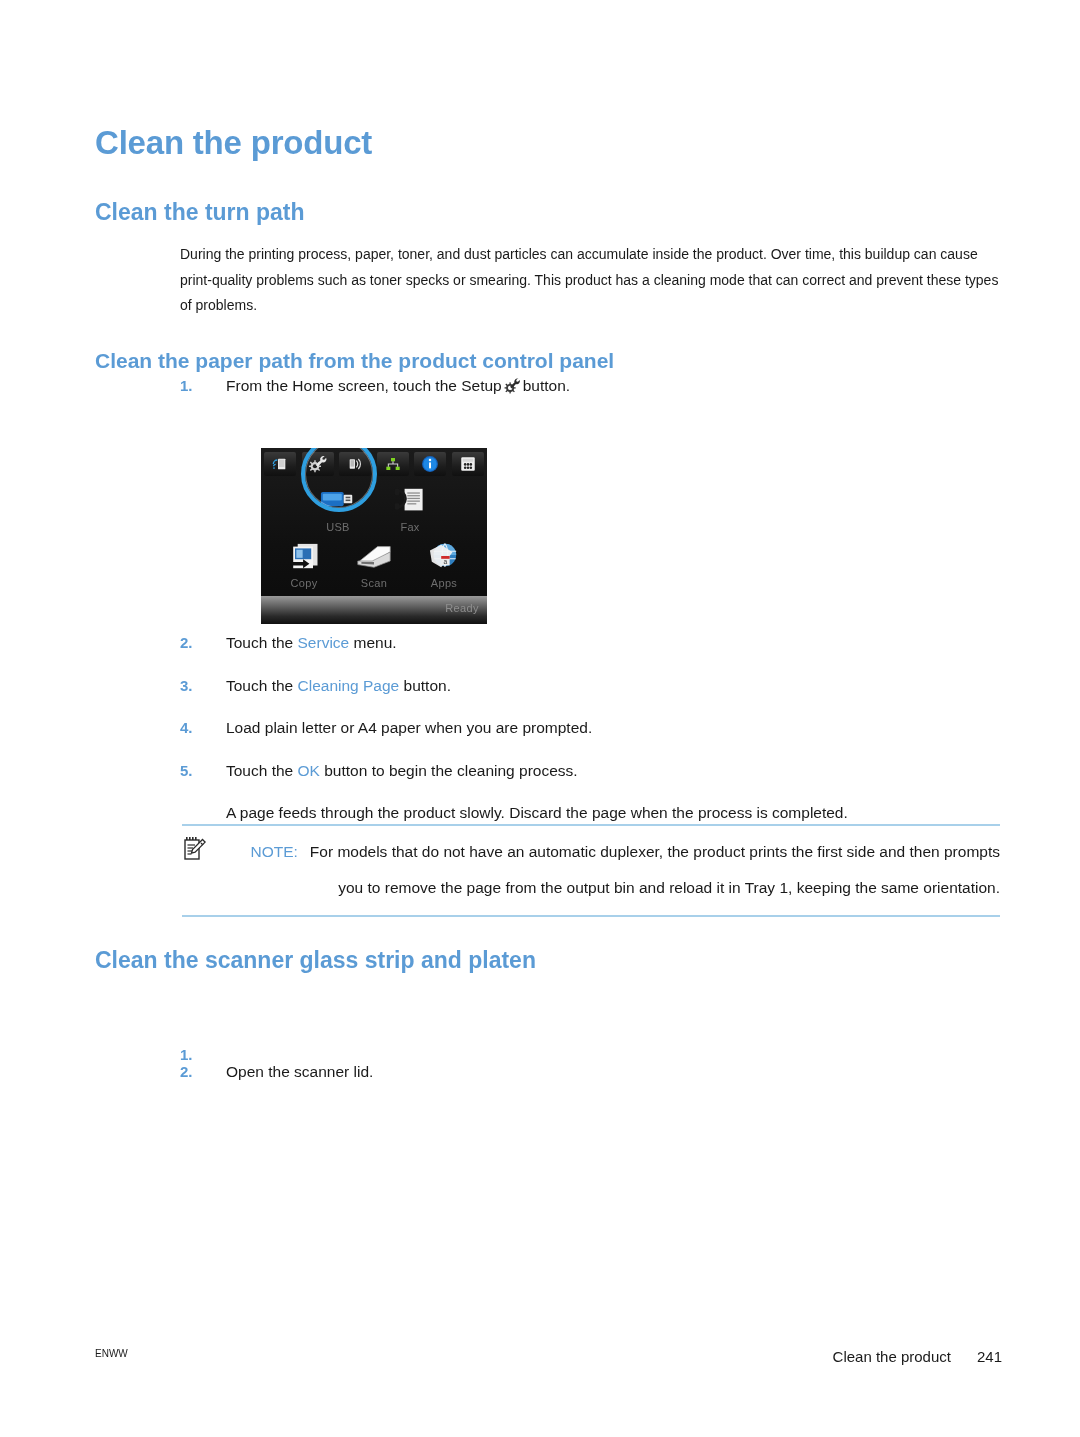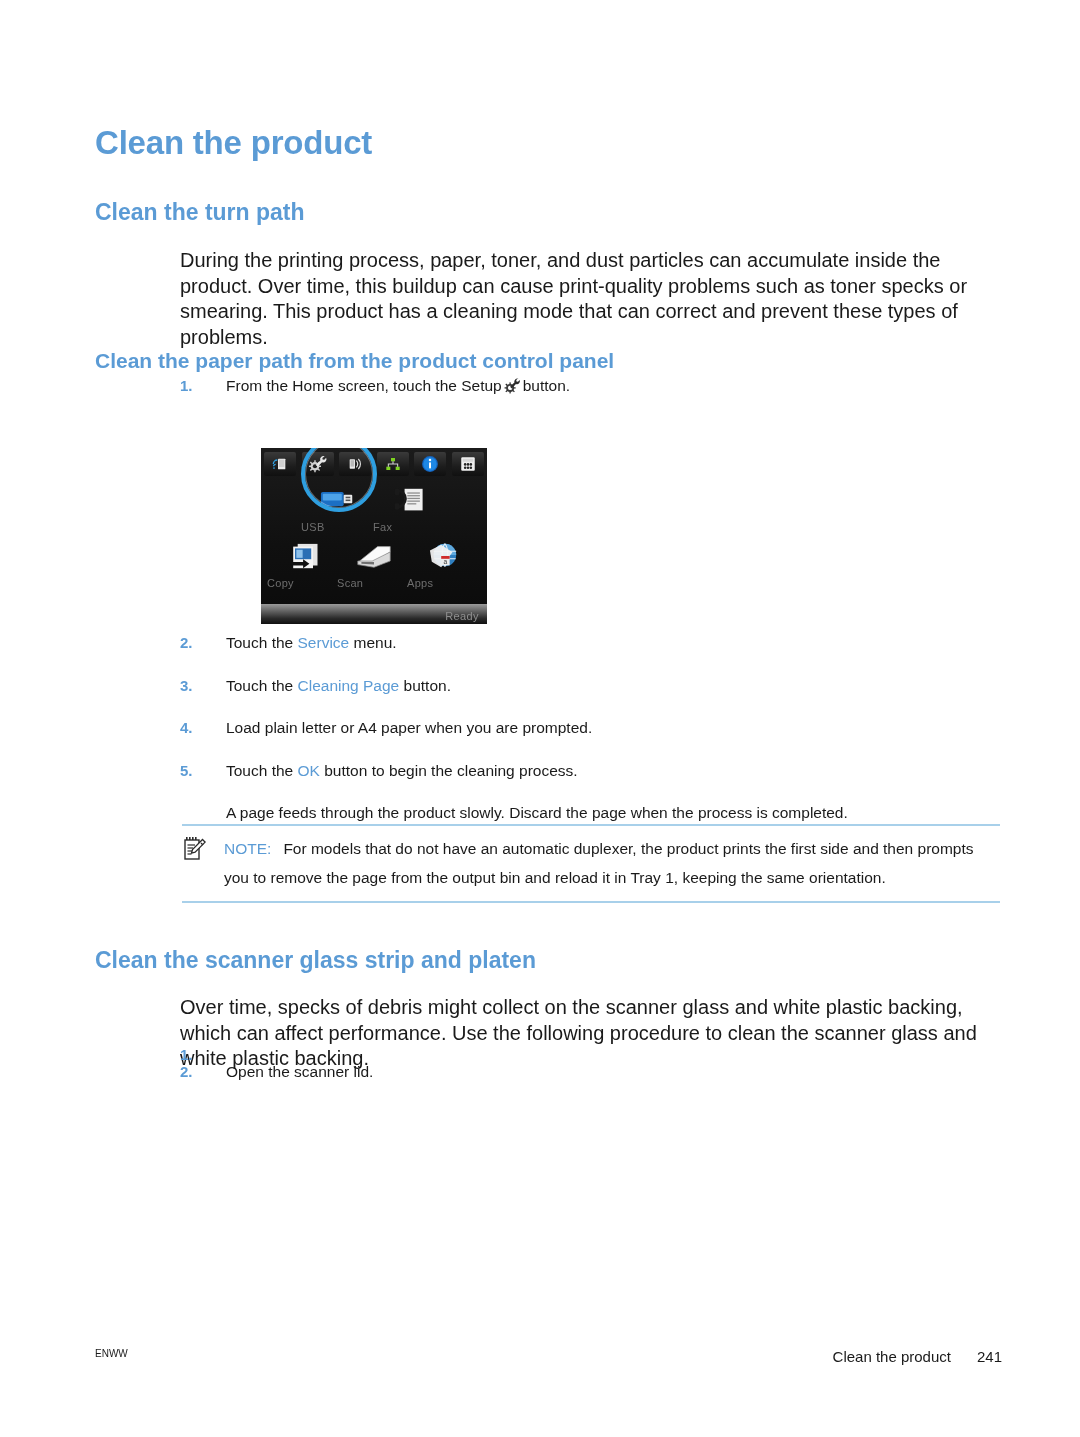--- a/index.html
+++ b/index.html
@@ -47,21 +47,21 @@
     left: 95px;
     top: 328px;
     font-size: 21px;
     font-weight: bold;
     color: #5b9bd5;
   }
 
   
   .para {
     position: absolute;
-    font-size: 20px;
+    font-size: 14px;
     line-height: 25.5px;
     color: #1a1a1a;
   }
   .para-intro {
     left: 180px;
     top: 228px;
     width: 826px;
   }
   .para-scanner {
     left: 180px;
@@ -158,21 +158,21 @@
   .cp-tiles {
     position: absolute;
     left: 0;
     top: 30px;
     width: 226px;
     height: 118px;
   }
   .cp-tile {
     position: absolute;
     width: 74px;
-    text-align: left;
+    text-align: center;
   }
   .cp-tile .cp-glyph {
     height: 40px;
     display: flex;
     align-items: center;
     justify-content: center;
   }
   .cp-tile .cp-label {
     font-size: 11px;
     color: #6e6e6e;
@@ -184,21 +184,21 @@
   .cp-tile-fax  { left: 112px; top: 2px; }
   .cp-tile-copy { left: 6px;   top: 58px; }
   .cp-tile-scan { left: 76px;  top: 58px; }
   .cp-tile-apps { left: 146px; top: 58px; }
 
   .cp-statusbar {
     position: absolute;
     left: 0;
     bottom: 0;
     width: 226px;
-    height: 20px;
+    height: 28px;
     background: linear-gradient(180deg, #9a9a9a 0%, #6b6b6b 30%, #2a2a2a 72%, #101010 100%);
     margin-top: 8px;
   }
   .cp-status-text {
     position: absolute;
     right: 8px;
     top: 6px;
     font-size: 11px;
     color: #8e8e8e;
     letter-spacing: 0.4px;
@@ -224,22 +224,23 @@
     width: 818px;
     border-top: 2px solid #a8d0ea;
     border-bottom: 2px solid #a8d0ea;
     padding: 8px 0 9px 0;
     box-sizing: border-box;
   }
   .note-body {
     position: relative;
     padding-left: 42px;
     font-size: 15.5px;
-    line-height: 29px;
+    line-height: 36px;
     color: #1a1a1a;
+    text-align: right;
   }
   .note-icon {
     position: absolute;
     left: 0;
     top: 2px;
     width: 26px;
     height: 26px;
   }
   .note-label {
     color: #5b9bd5;
@@ -497,21 +498,20 @@
           </g>
           <path d="M22.5 5.5l-2-2-10 10-1 3.6 3.6-1 10-10z" fill="#ffffff" stroke="#2b2b2b" stroke-width="1.3"></path>
           <path d="M19 7l2 2" stroke="#2b2b2b" stroke-width="1.3"></path>
         </svg>
       </span><span class="note-label">NOTE:</span><span class="note-gap"></span><span>For models that do not have an automatic duplexer, the product prints the first side and then prompts you to remove the page from the output bin and reload it in Tray 1, keeping the same orientation.</span>
     </div>
   </div>
 
   <h2 class="h2 h2-scanner">Clean the scanner glass strip and platen</h2>
 
-  <p class="para para-scanner">Over time, specks of debris might collect on the scanner glass and white plastic backing, which can affect performance. Use the following procedure to clean the scanner glass and white plastic backing.</p>
 
   <ol class="steps steps-scanner">
     <li class="step">
       <span class="step-num">1.</span>
     </li>
     <li class="step">
       <span class="step-num">2.</span><span>Open the scanner lid.</span>
     </li>
   </ol>
 

